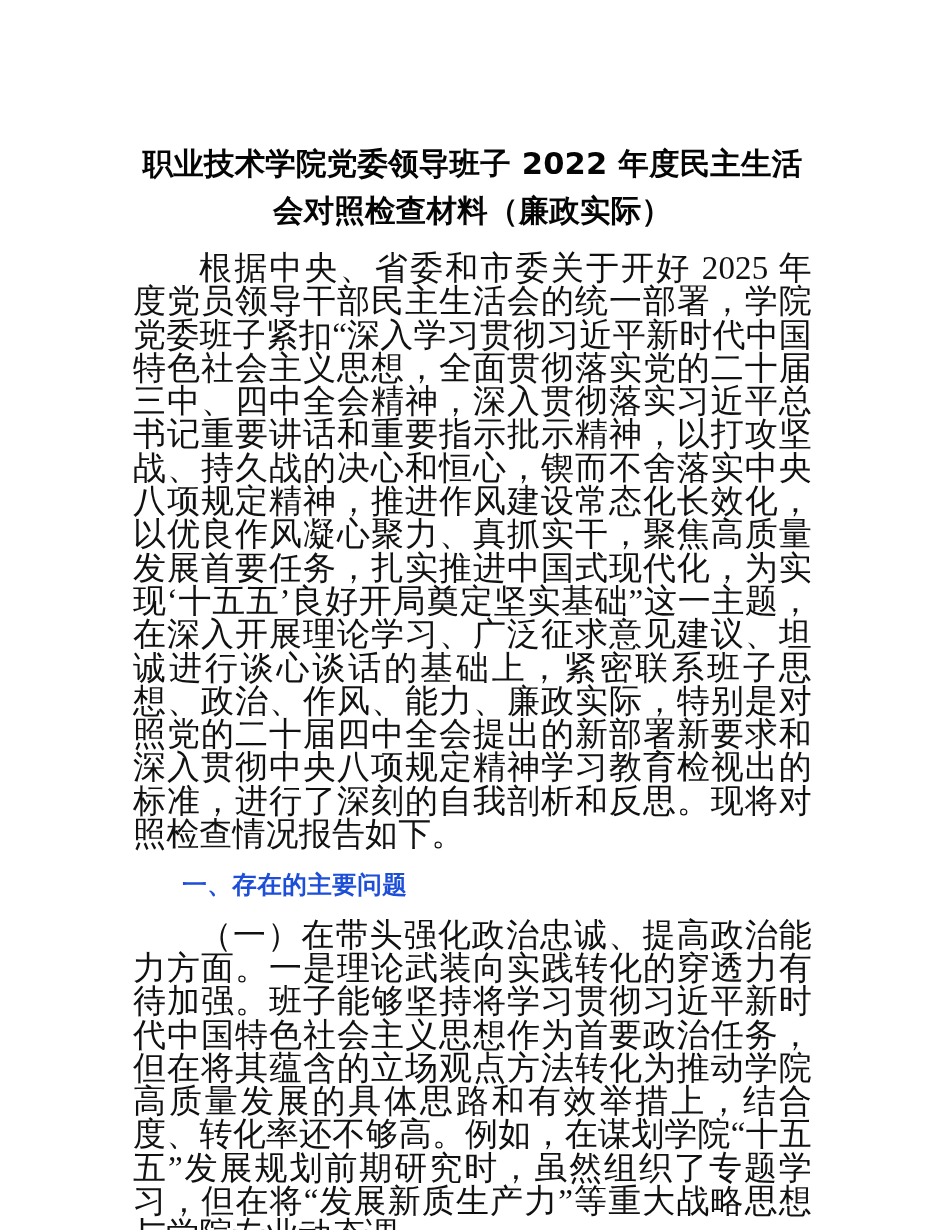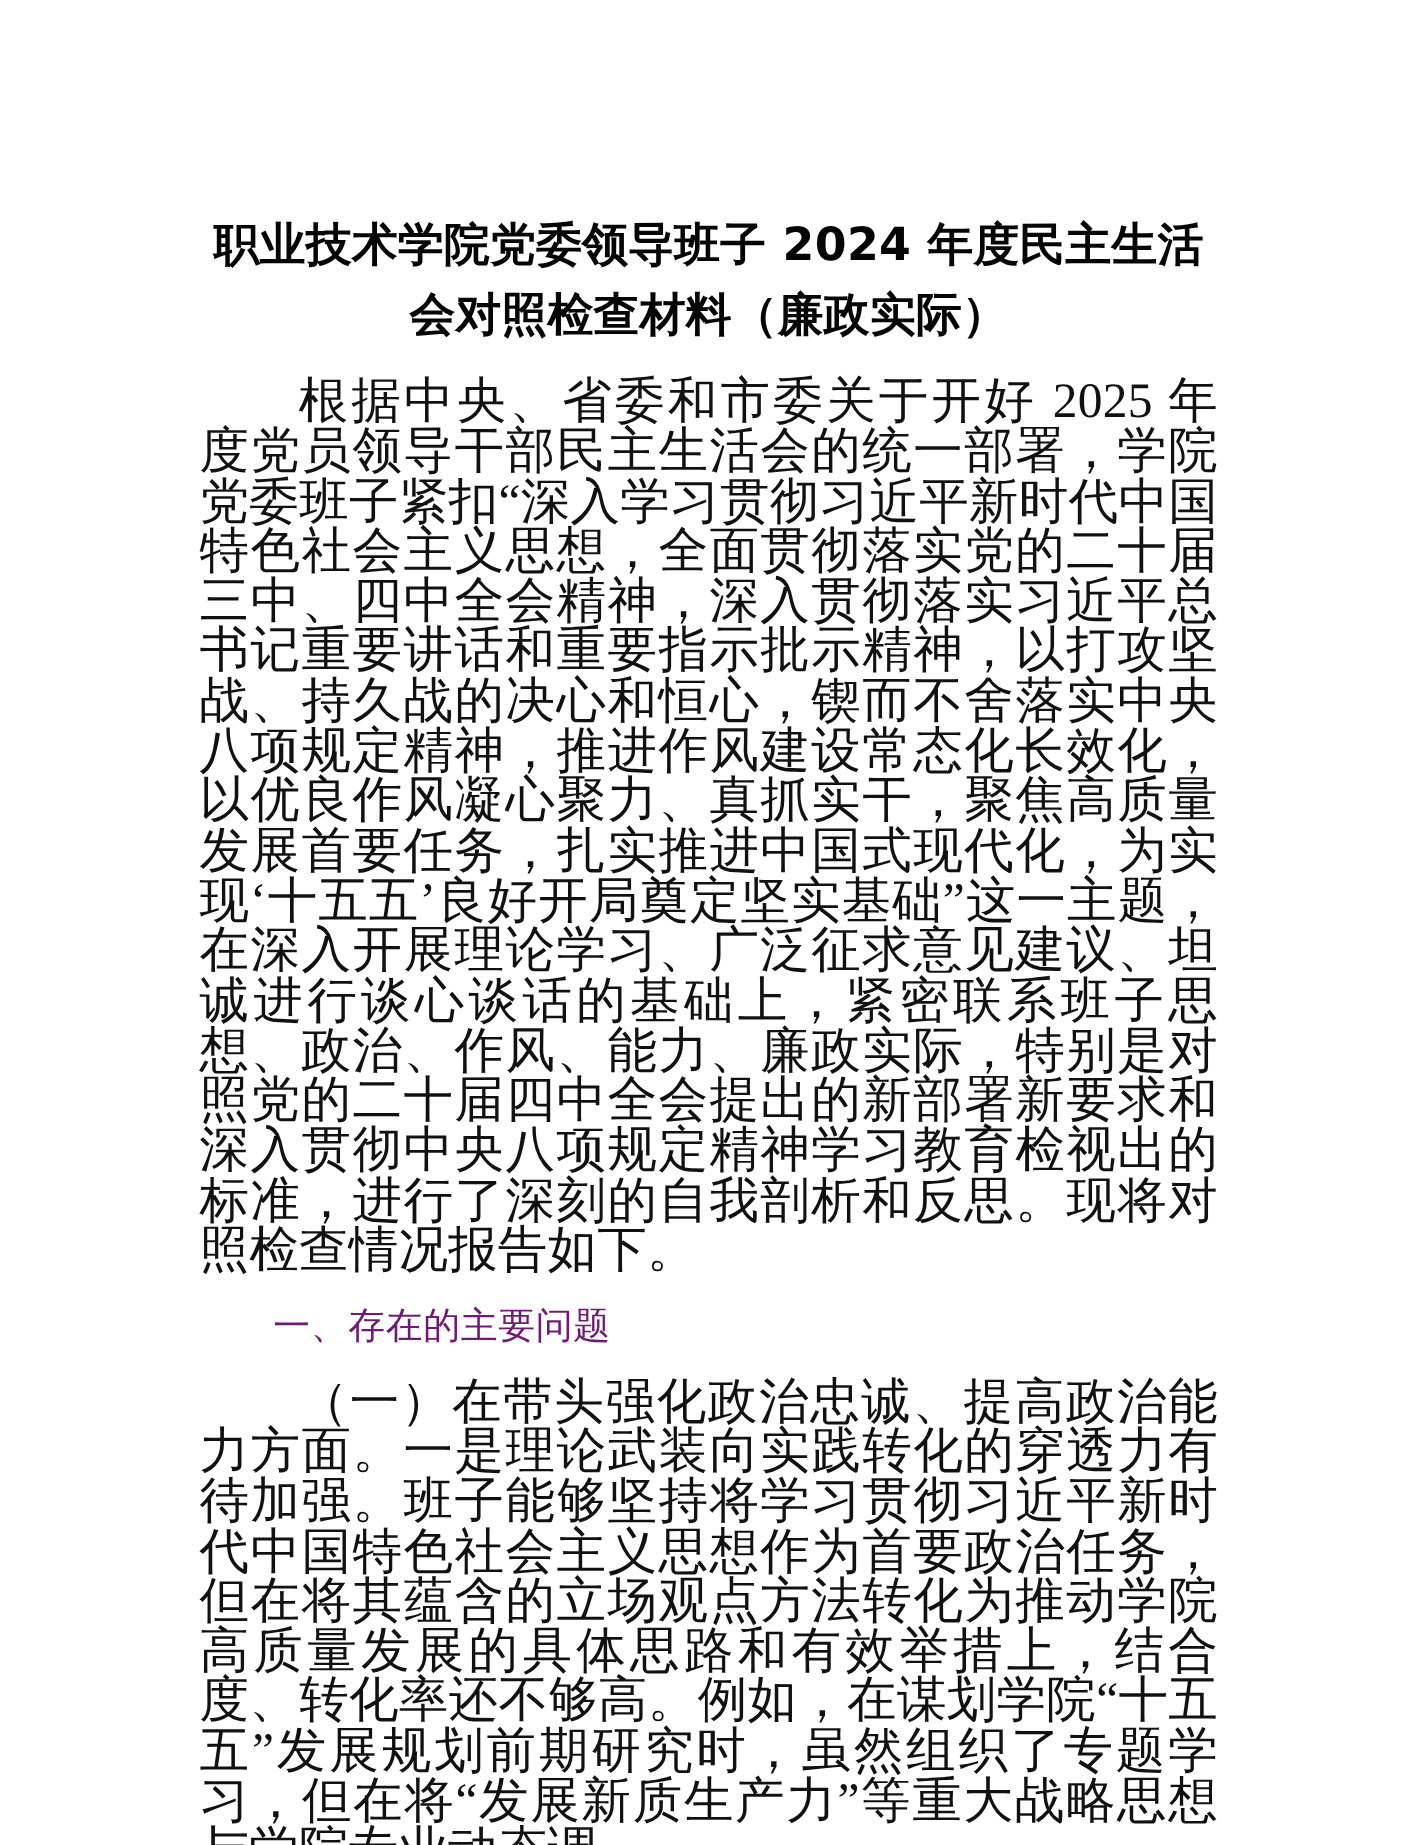--- a/index.html
+++ b/index.html
@@ -62,37 +62,37 @@
     margin-top: 0;
   }
 
   
   .section-heading {
     font-family: "Liberation Serif", "DejaVu Serif", serif;
     font-size: 24.6px;
     line-height: 33.3px;
     text-indent: 2em;
     margin: 17px 0 17px 0;
-    font-weight: 400;
+    font-weight: 700;
     letter-spacing: 0.4px;
-    color: #701a75;
+    color: #1d4ed8;
   }
 
   .gap-before {
     margin-top: 16px;
   }
 </style>
 </head>
 <body>
 
 <div class="page">
   <div class="content">
 
     <h1 class="doc-title">
-      <span>职业技术学院党委领导班子 2024 年度民主生活</span><br>
+      <span>职业技术学院党委领导班子 2022 年度民主生活</span><br>
       <span>会对照检查材料（廉政实际）</span>
     </h1>
 
     <p class="para">根据中央、省委和市委关于开好 2025 年度党员领导干部民主生活会的统一部署，学院党委班子紧扣“深入学习贯彻习近平新时代中国特色社会主义思想，全面贯彻落实党的二十届三中、四中全会精神，深入贯彻落实习近平总书记重要讲话和重要指示批示精神，以打攻坚战、持久战的决心和恒心，锲而不舍落实中央八项规定精神，推进作风建设常态化长效化，以优良作风凝心聚力、真抓实干，聚焦高质量发展首要任务，扎实推进中国式现代化，为实现‘十五五’良好开局奠定坚实基础”这一主题，在深入开展理论学习、广泛征求意见建议、坦诚进行谈心谈话的基础上，紧密联系班子思想、政治、作风、能力、廉政实际，特别是对照党的二十届四中全会提出的新部署新要求和深入贯彻中央八项规定精神学习教育检视出的标准，进行了深刻的自我剖析和反思。现将对照检查情况报告如下。</p>
 
     <p class="section-heading">一、存在的主要问题</p>
 
 
     <p class="para gap-before">（一）在带头强化政治忠诚、提高政治能力方面。一是理论武装向实践转化的穿透力有待加强。班子能够坚持将学习贯彻习近平新时代中国特色社会主义思想作为首要政治任务，但在将其蕴含的立场观点方法转化为推动学院高质量发展的具体思路和有效举措上，结合度、转化率还不够高。例如，在谋划学院“十五五”发展规划前期研究时，虽然组织了专题学习，但在将“发展新质生产力”等重大战略思想与学院专业动态调</p>
 

